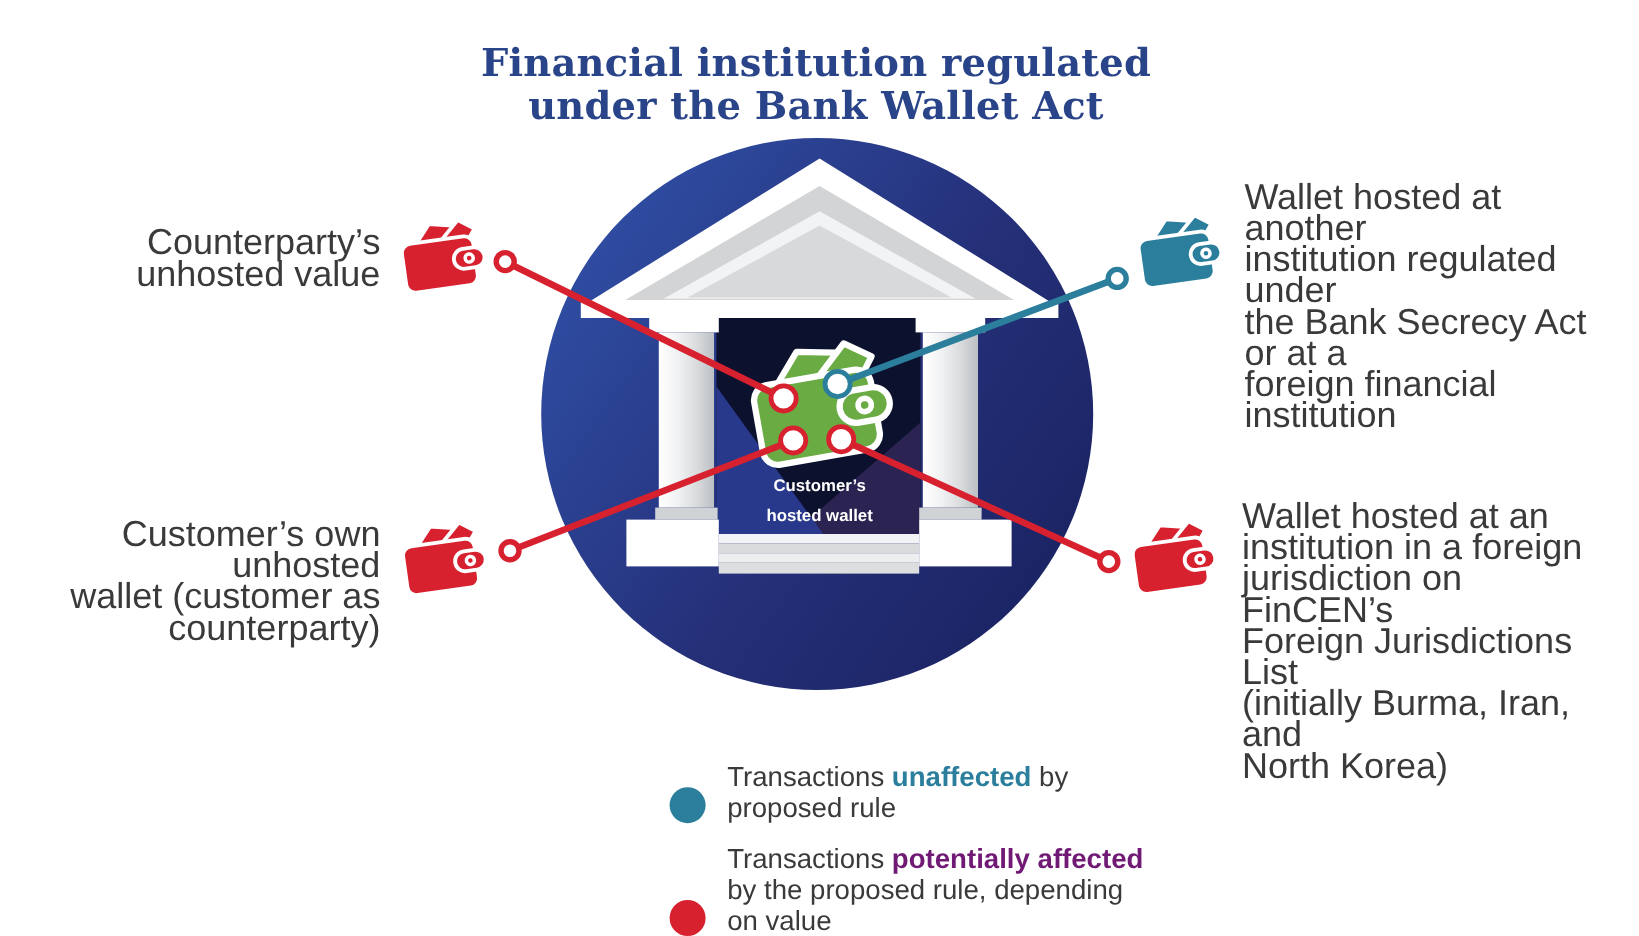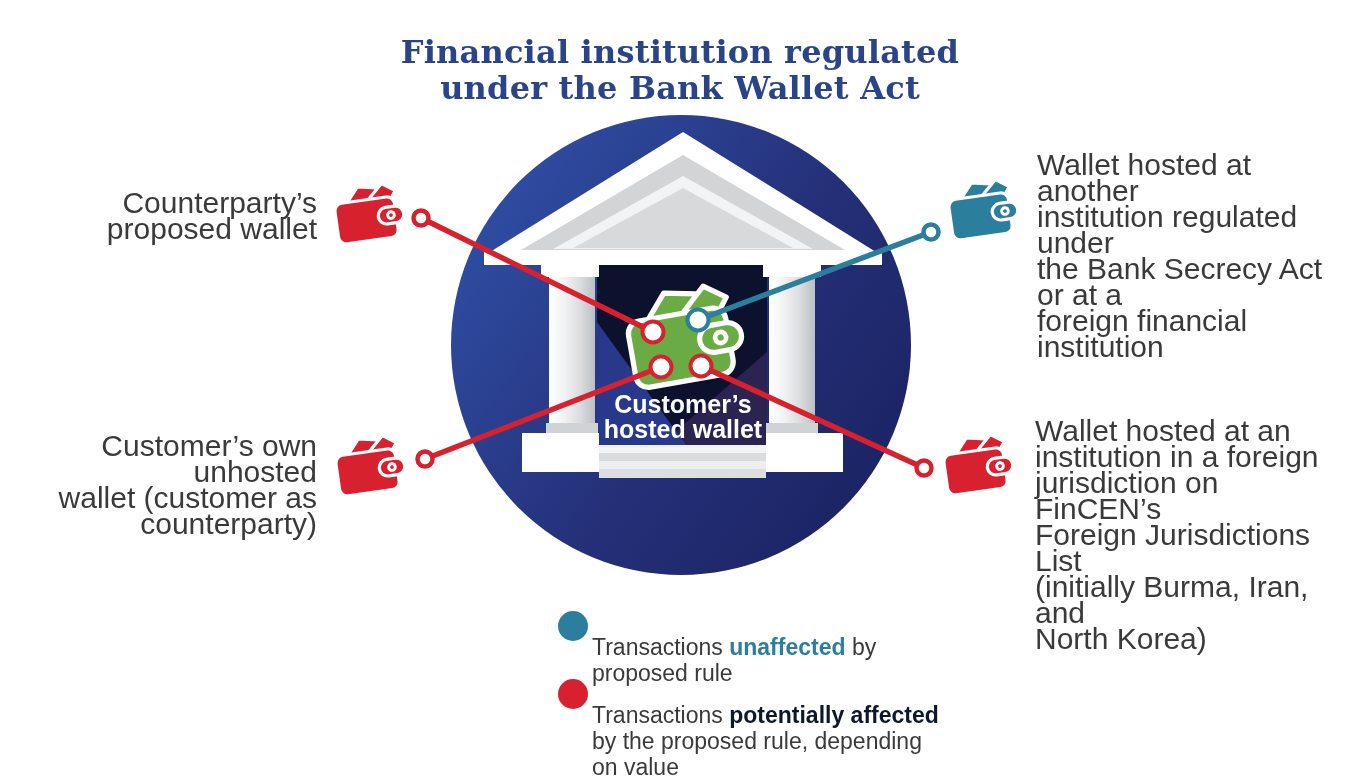--- a/index.html
+++ b/index.html
@@ -14,32 +14,32 @@
     font-size:32px;line-height:36px;color:#2A4489;letter-spacing:.2px;
   }
   .callout{position:absolute;font-size:30px;line-height:26px;color:#3A3A3A;}
   .co-top-left{left:97px;top:190px;width:220px;text-align:right;}
   .co-bottom-left{left:27px;top:433px;width:290px;text-align:right;}
   .co-top-right{left:1037px;top:152px;width:310px;text-align:left;}
   .co-bottom-right{left:1035px;top:418px;width:310px;text-align:left;}
   .scene{position:absolute;left:0;top:0;}
   .wallet-label{
     position:absolute;left:568px;top:392px;width:230px;text-align:center;
-    color:#ffffff;font-weight:700;font-size:25px;line-height:25px;
+    color:#ffffff;font-weight:700;font-size:14px;line-height:25px;
   }
-  .legend-item{position:absolute;display:flex;gap:4px;}
+  .legend-item{position:absolute;display:flex;gap:18px;align-items:flex-end;}
   .legend-item-1{left:558px;top:608px;}
   .legend-item-2{left:558px;top:676px;}
   .dot{width:30px;height:30px;border-radius:50%;flex:0 0 auto;margin-top:3px;}
   .dot-teal{background:#2B7E9C;}
   .dot-red{background:#D7212F;}
   .legend-text{width:360px;font-size:23px;line-height:26px;}
   .hl{font-weight:700;}
   .hl-teal{color:#2B7E9C;}
-  .hl-red{color:#0f172a;margin-top:33px;}
+  .hl-red{color:#701a75;margin-top:33px;}
 </style>
 </head>
 <body>
 
 <div id="stage">
 
   <svg class="scene" width="1366" height="780" viewBox="0 0 1366 780">
     <defs>
       <linearGradient id="circleGrad" x1="0" y1="0.15" x2="1" y2="0.85">
         <stop offset="0" stop-color="#3051A8"></stop>
@@ -131,21 +131,21 @@
     <use href="#walletShape" color="#D7212F" transform="translate(977,468) rotate(-8) scale(0.64) translate(-60,-57)"></use>
   </svg>
 
   <div class="title pre">Financial institution regulated
 under the Bank Wallet Act</div>
 
   <div class="wallet-label pre">Customer’s
 hosted wallet</div>
 
   <div class="callout pre co-top-left">Counterparty’s
-proposed wallet</div>
+unhosted value</div>
   <div class="callout pre co-top-right">Wallet hosted at another
 institution regulated under
 the Bank Secrecy Act or at a
 foreign financial institution</div>
   <div class="callout pre co-bottom-right">Wallet hosted at an
 institution in a foreign
 jurisdiction on FinCEN’s
 Foreign Jurisdictions List
 (initially Burma, Iran, and
 North Korea)</div>

